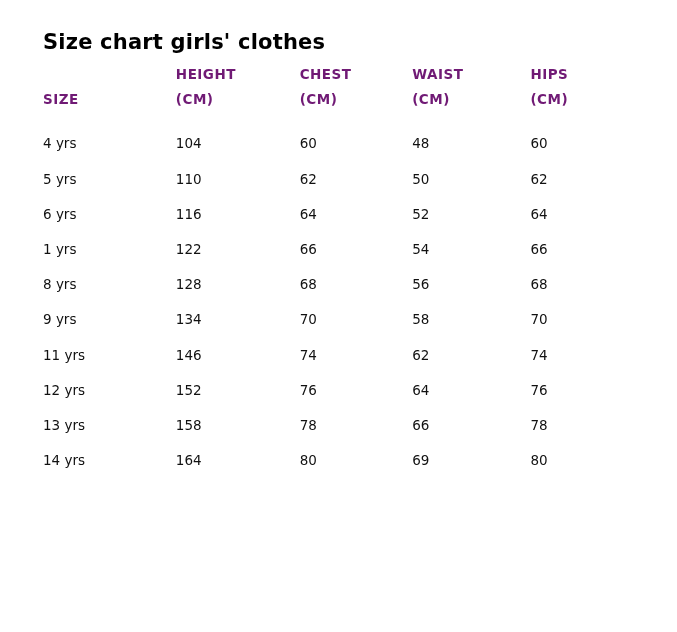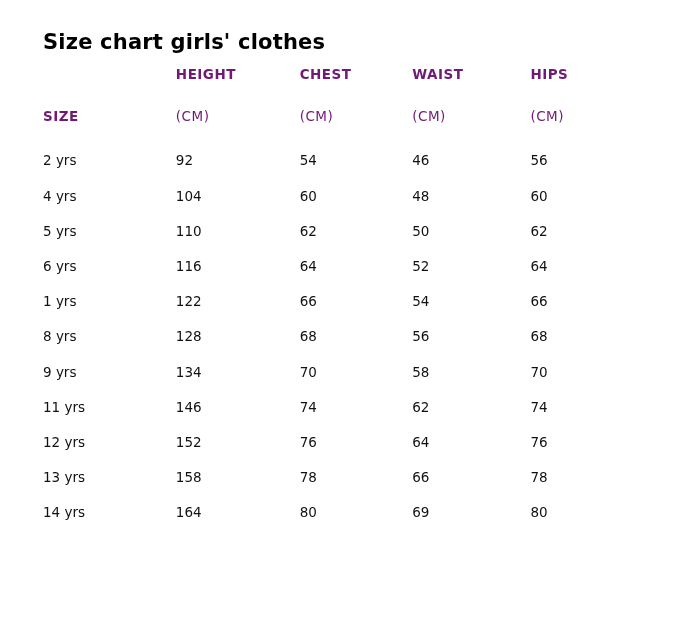--- a/index.html
+++ b/index.html
@@ -43,22 +43,21 @@
     vertical-align: bottom;
     font-size: 13.5px;
     font-weight: 800;
     color: #701a75;
     letter-spacing: 0.5px;
     padding: 0 0 14px 0;
     line-height: 1.85;
   }
   table.size-chart th .unit {
     display: block;
-    font-weight: 400;
-    margin-top: 17px;
+    font-weight: 700;
   }
   table.size-chart td {
     font-size: 13.5px;
     font-weight: 400;
     color: #111111;
     padding: 9.5px 0;
     line-height: 1.2;
   }
   col.c-size   { width: 118px; }
   col.c-height { width: 110px; }
@@ -101,27 +100,20 @@
           <span>WAIST</span>
           <span class="unit">(CM)</span>
         </th>
         <th>
           <span>HIPS</span>
           <span class="unit">(CM)</span>
         </th>
       </tr>
     </thead>
     <tbody>
-      <tr>
-        <td>2 yrs</td>
-        <td>92</td>
-        <td>54</td>
-        <td>46</td>
-        <td>56</td>
-      </tr>
       <tr>
         <td>4 yrs</td>
         <td>104</td>
         <td>60</td>
         <td>48</td>
         <td>60</td>
       </tr>
       <tr>
         <td>5 yrs</td>
         <td>110</td>

